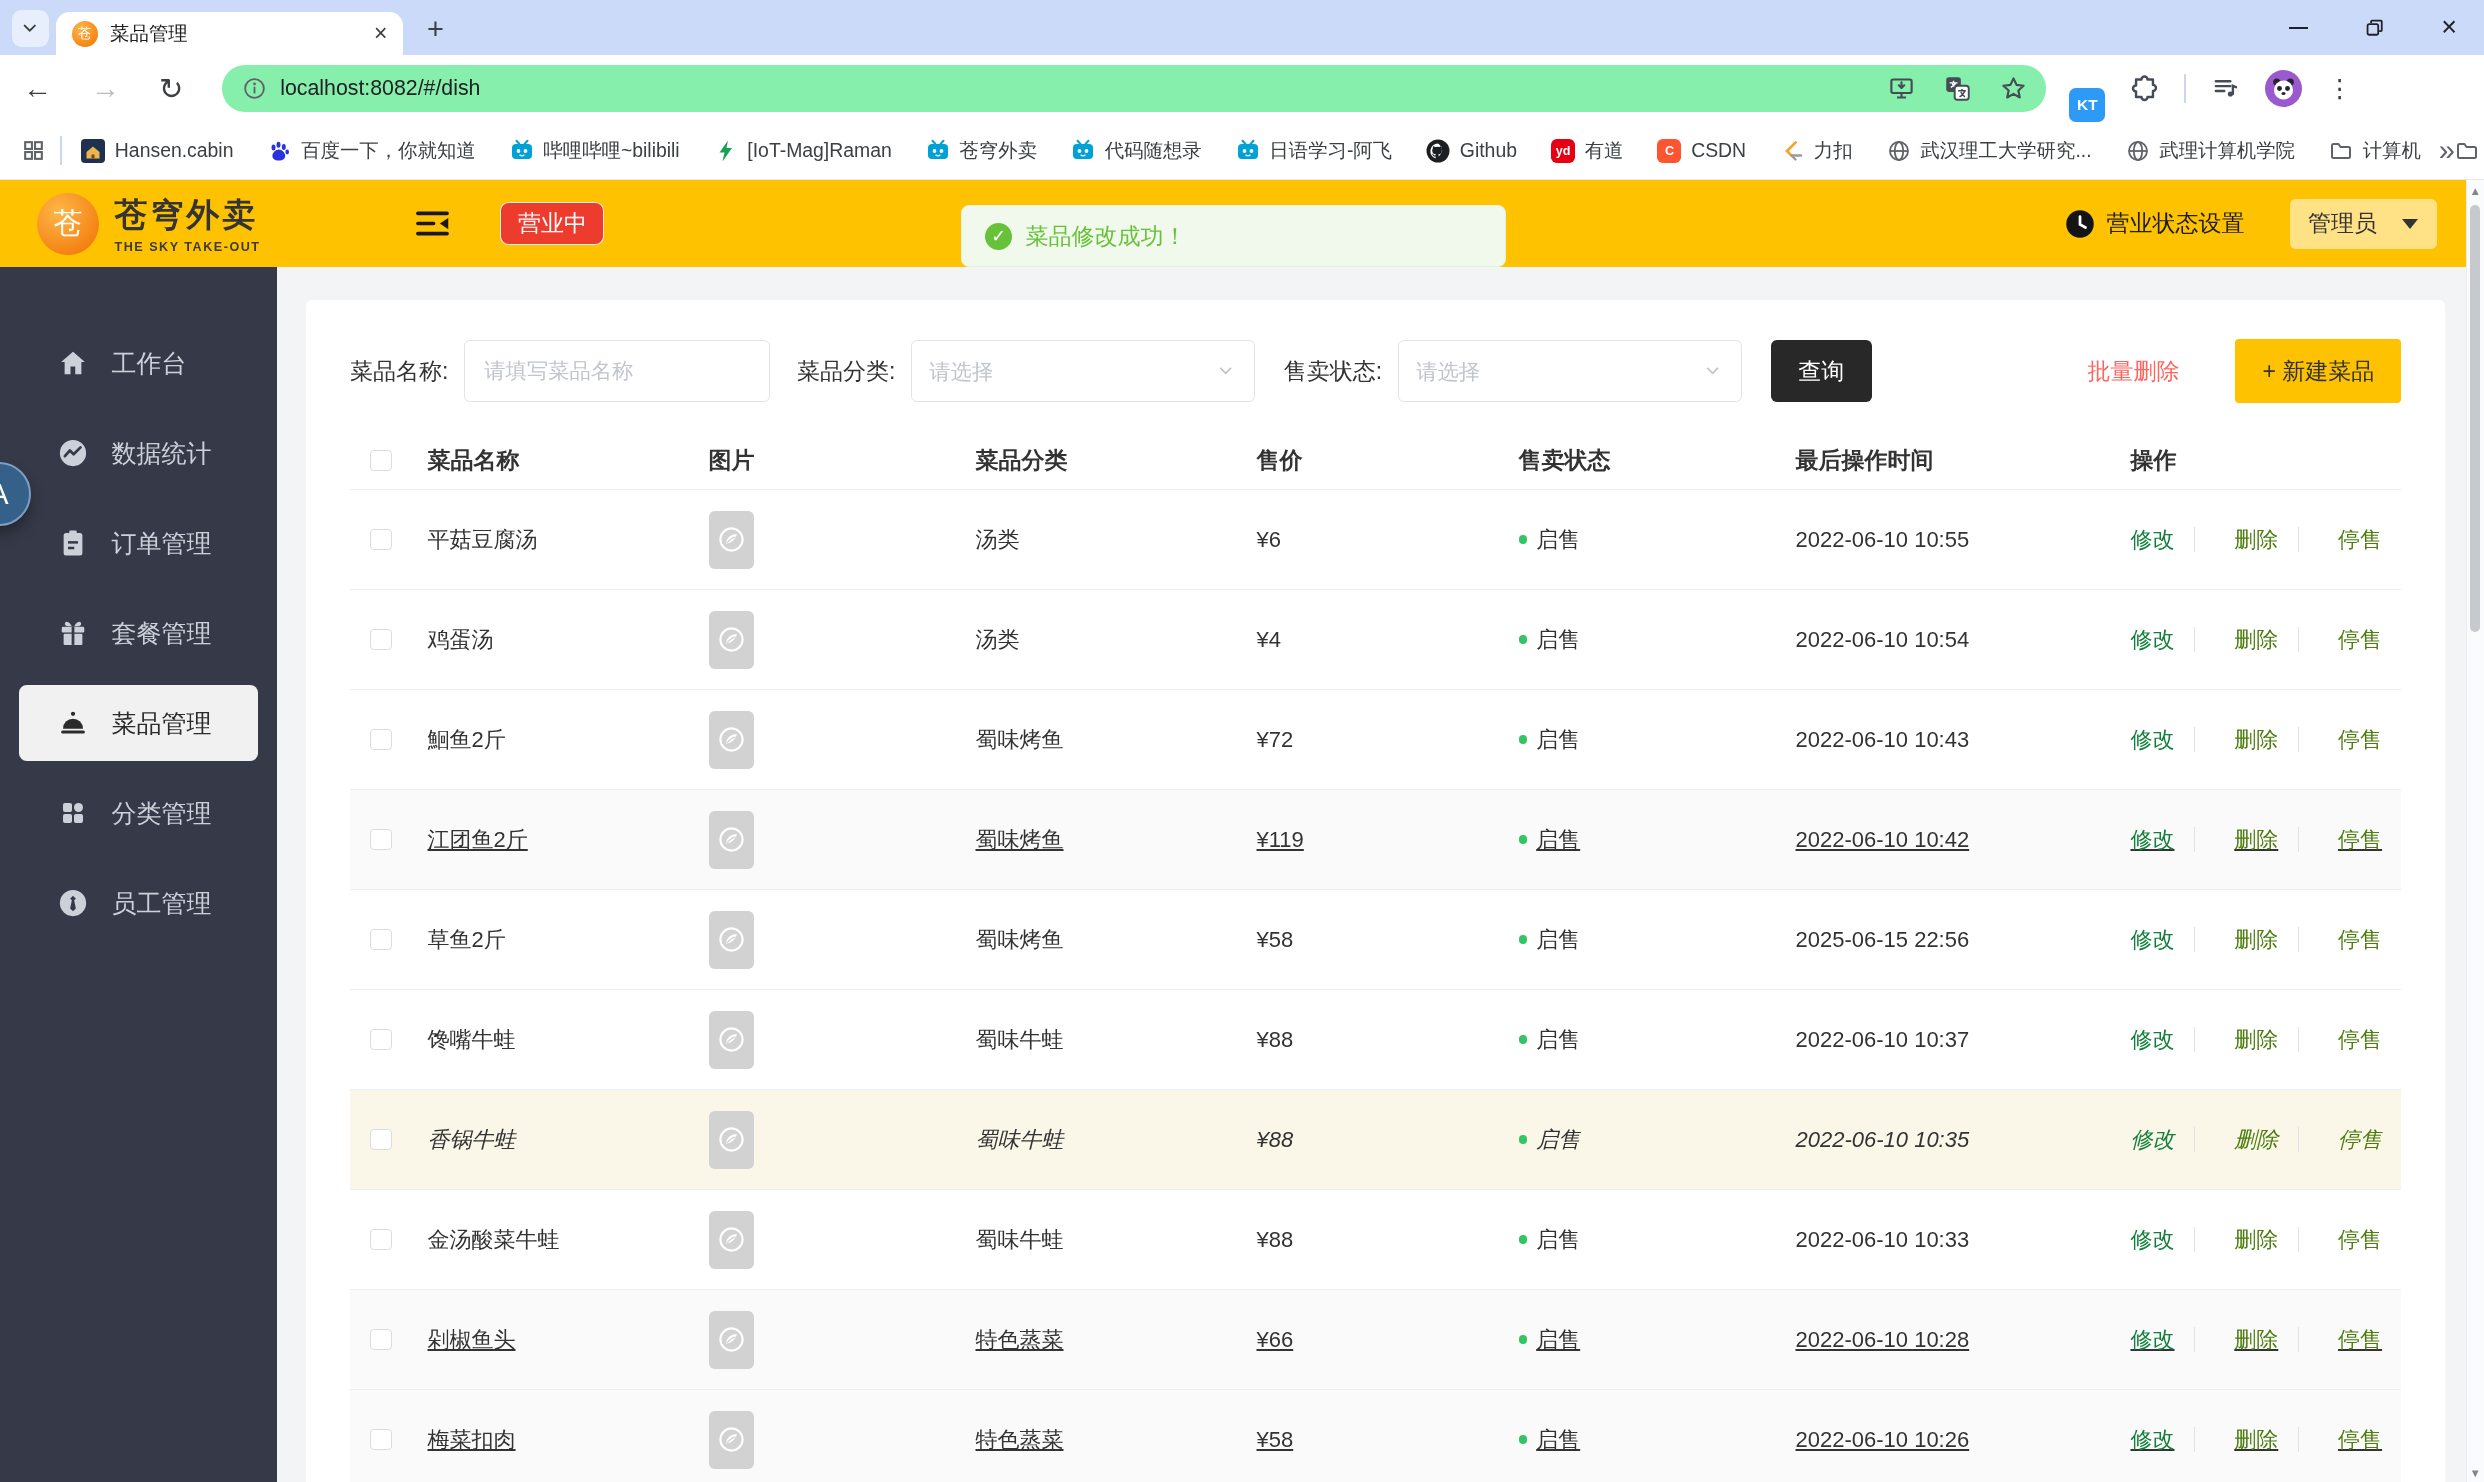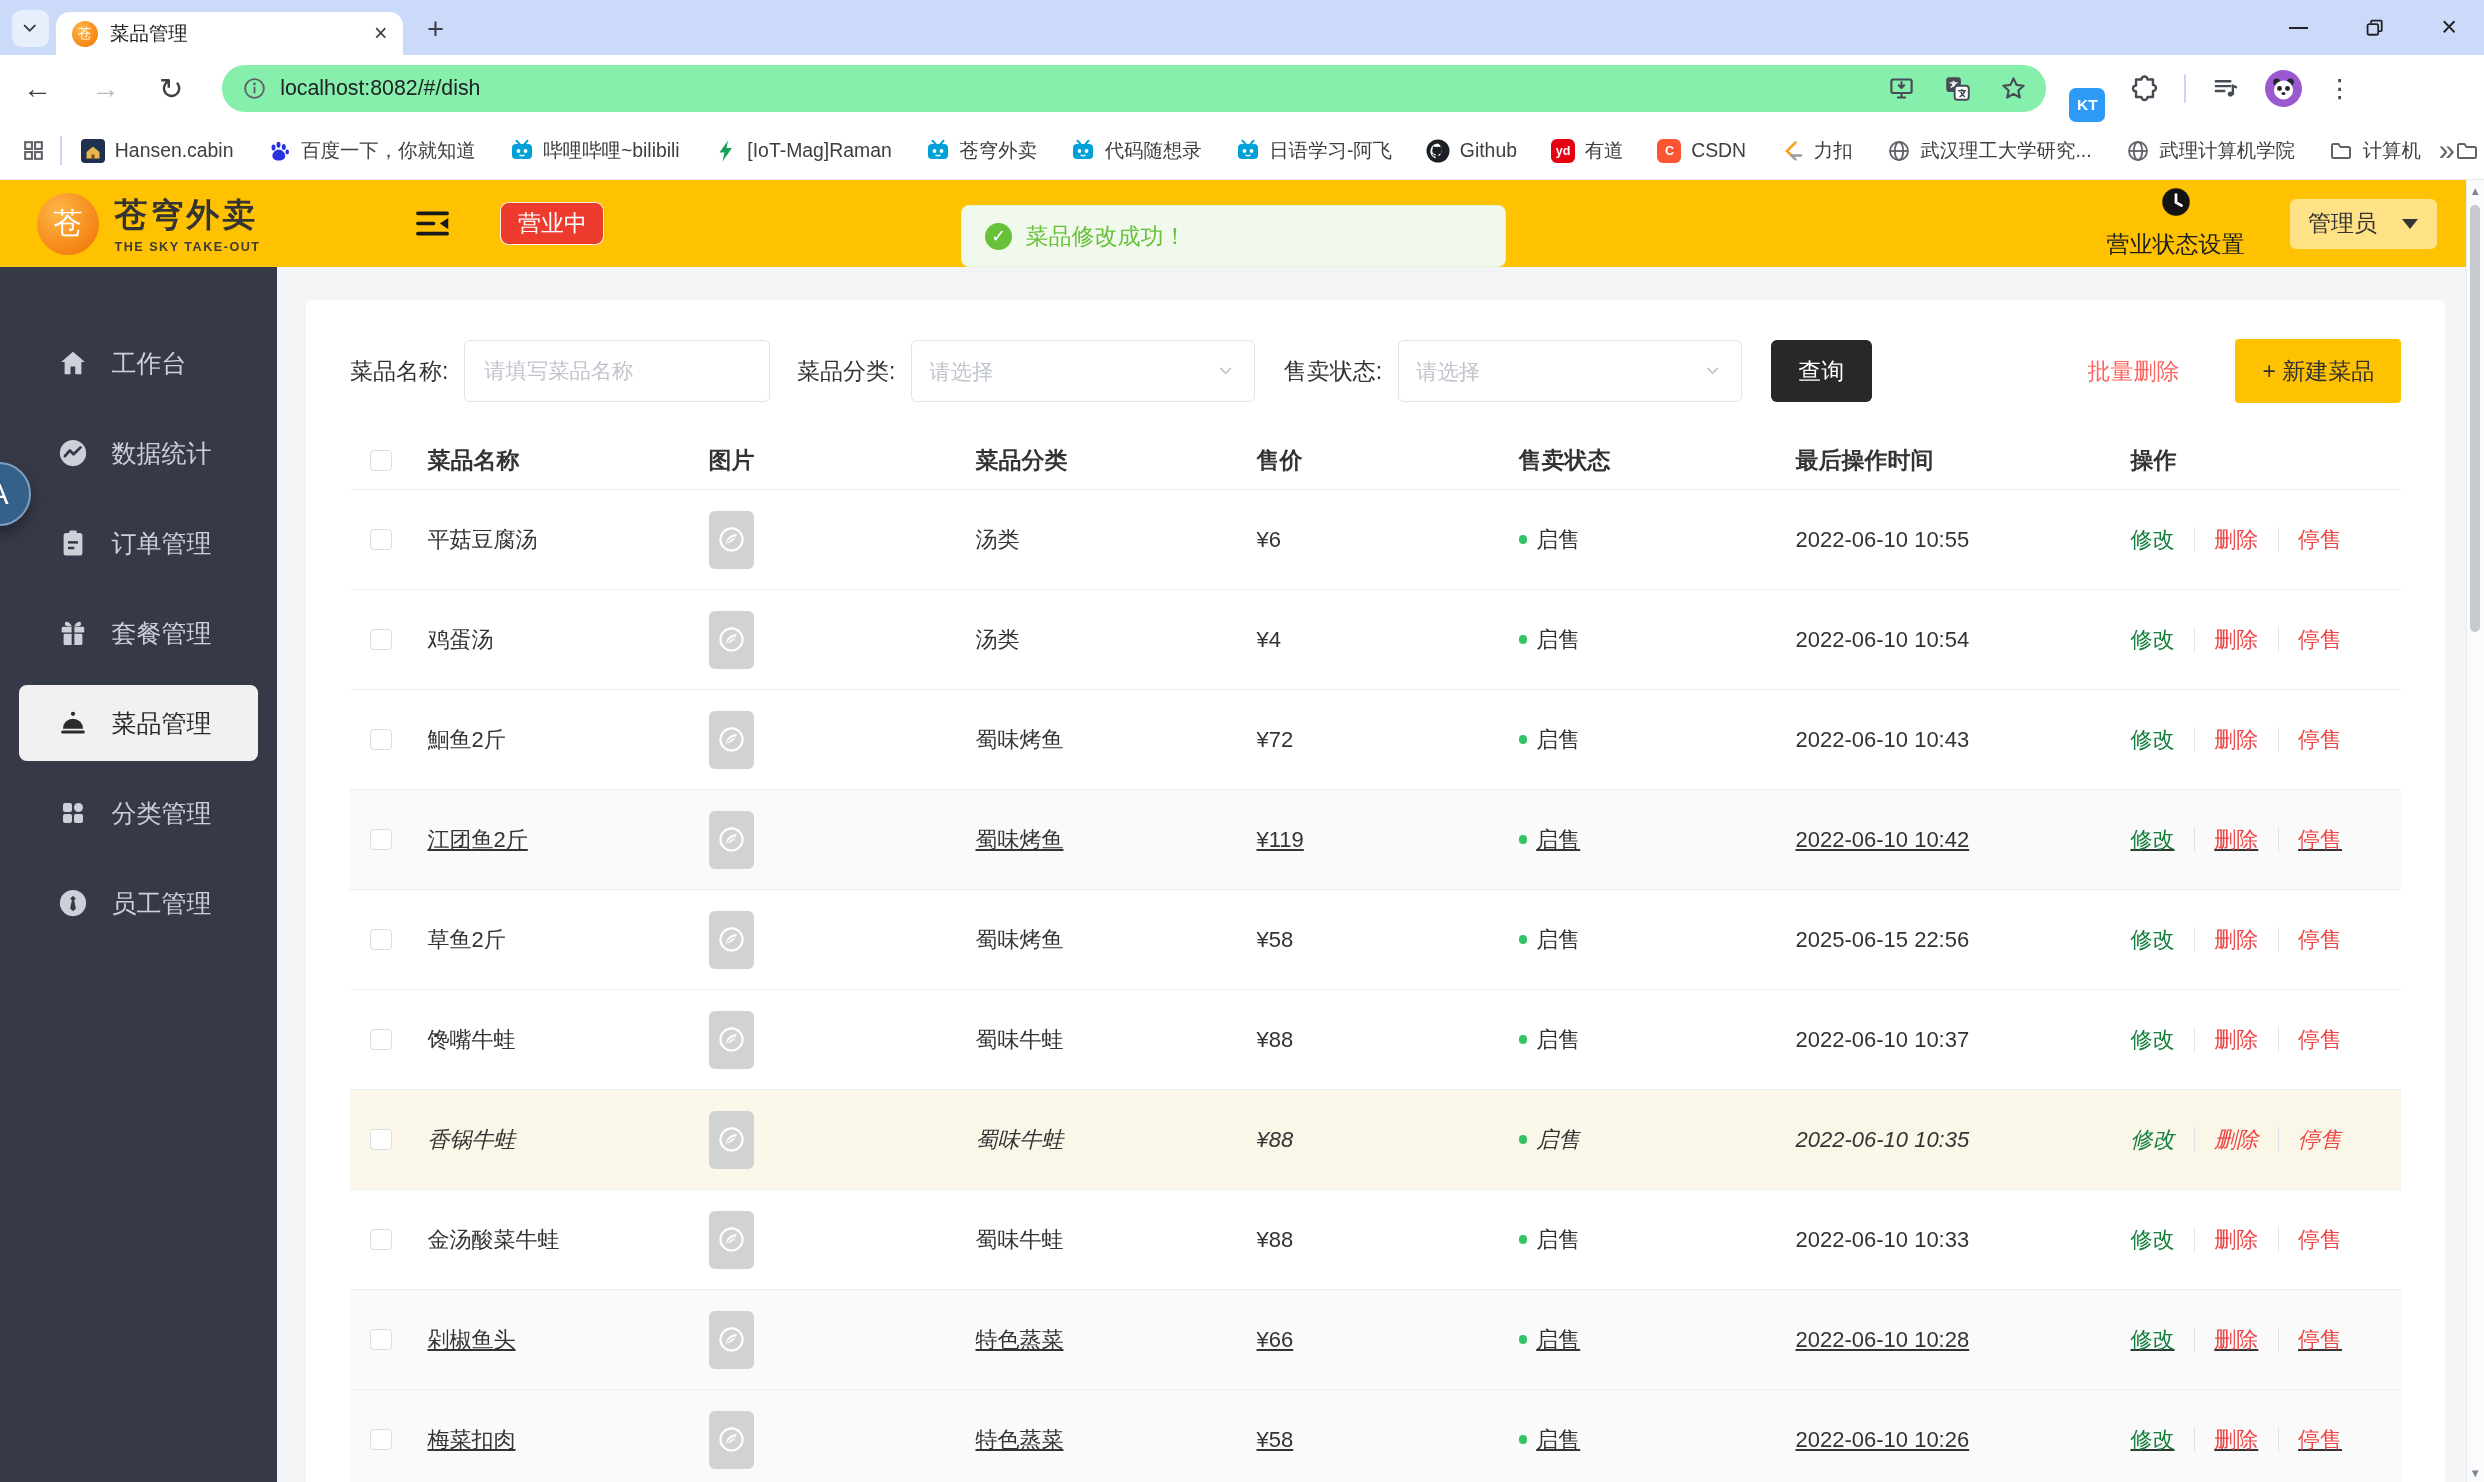--- a/index.html
+++ b/index.html
@@ -57,21 +57,21 @@
   .brand-logo { width:62px; height:62px; border-radius:50%;
     background:radial-gradient(circle at 35% 30%,#ffb648,#ef7000); color:#fff; font-size:29px;
     display:flex; align-items:center; justify-content:center; }
   .brand-cn { font-size:33px; font-weight:bold; color:#343434; letter-spacing:2.9px; }
   .brand-en { font-size:12.6px; font-weight:bold; color:#3c3c3c; letter-spacing:1.5px; margin-top:2.9px; }
   .fold-btn { margin-left:155px; display:flex; }
   .open-badge { margin-left:50px; height:43px; padding:0 16.5px; background:#ed3b2e;
     border:1.9px solid rgba(255,255,255,.9); border-radius:8.7px; color:#fff; font-size:23px;
     display:flex; align-items:center; }
   .hdr-right { margin-left:auto; display:flex; align-items:center; gap:45px; }
-  .biz-setting { display:flex; align-items:center; gap:12px; font-size:23px; color:#1c1c1c;flex-direction:column; }
+  .biz-setting { display:flex; align-items:center; gap:12px; font-size:23px; color:#1c1c1c; }
   .admin-btn { width:147px; height:50px; background:#ffe186; border-radius:5.8px; display:flex;
     align-items:center; justify-content:center; gap:25px; font-size:23px; color:#333; }
   .admin-caret { width:0; height:0; border-left:8.7px solid transparent; border-right:8.7px solid transparent;
     border-top:10.7px solid #333; }
 
   .toast { position:absolute; left:961px; top:25px; width:545px; height:62px; background:#f0f9eb;
     border:1px solid #e1f3d8; border-radius:7.8px; display:flex; align-items:center; padding:0 23px;
     gap:13.6px; z-index:30; }
   .toast-check { width:27px; height:27px; border-radius:50%; background:#67c23a; color:#fff;
     font-size:17.5px; display:flex; align-items:center; justify-content:center; }
@@ -121,21 +121,21 @@
   .cb-cell { display:flex; justify-content:center; }
   .checkbox { width:21.3px; height:21.3px; border:1px solid #d9dce3; border-radius:3.9px; background:#fff; }
   .img-ph { width:45px; height:58px; background:#d2d2d2; border-radius:5.8px; display:flex;
     align-items:center; justify-content:center; }
   .img-ph svg { width:31px; height:31px; }
   .status-cell { display:flex; align-items:center; gap:9px; }
   .dot { width:8.7px; height:8.7px; border-radius:50%; background:#33c463; }
   .actions-cell { display:flex; align-items:center; }
   .alink { font-size:22px; white-space:nowrap; }
   .alink.edit { color:#15803d; }
-  .alink.danger { color:#ef4444; }
+  .alink.danger { color:#4d7c0f;margin-left:20px; }
   .a-sep { width:1px; height:25px; background:#dfe3e9; margin:0 19.4px; }
 
   
   .scrollbar { position:absolute; right:0; top:180px; bottom:0; width:18.4px; background:#fafbfc;
     border-left:1px solid #ebedf0; }
   .sb-arrow { position:absolute; left:0; width:17.5px; text-align:center; font-size:11.6px; color:#80868d; }
   .sb-up { top:3.9px; } .sb-down { bottom:3.9px; }
   .sb-thumb { position:absolute; left:2.9px; width:10.7px; top:25px; height:427px; background:#c6c9ce;
     border-radius:5.8px; }
   svg { display:block; }

